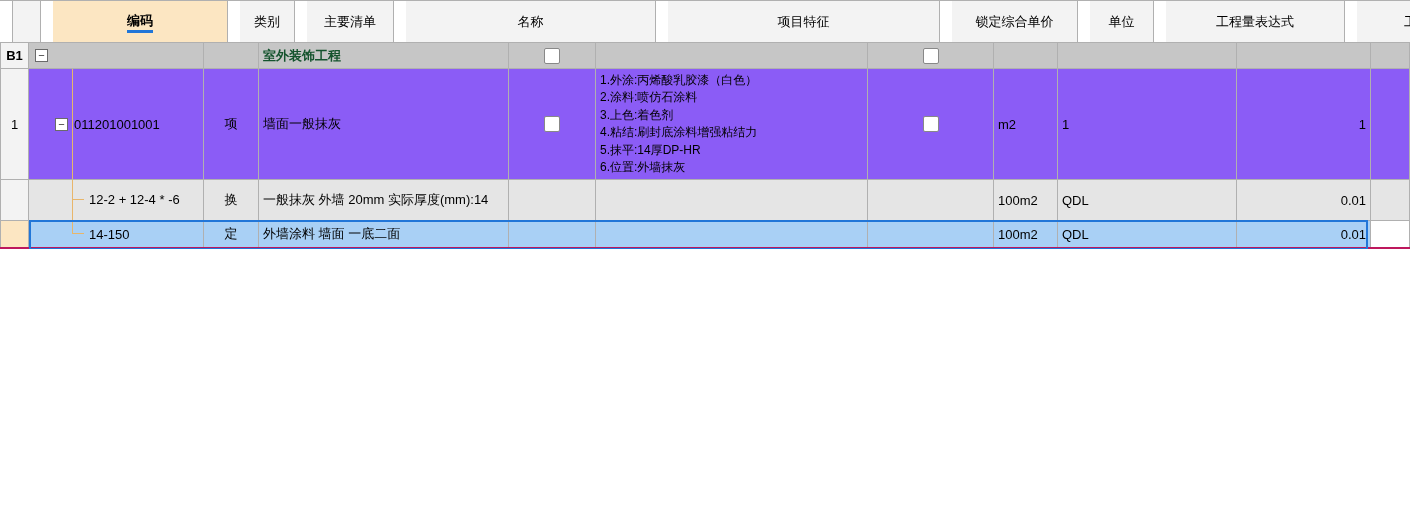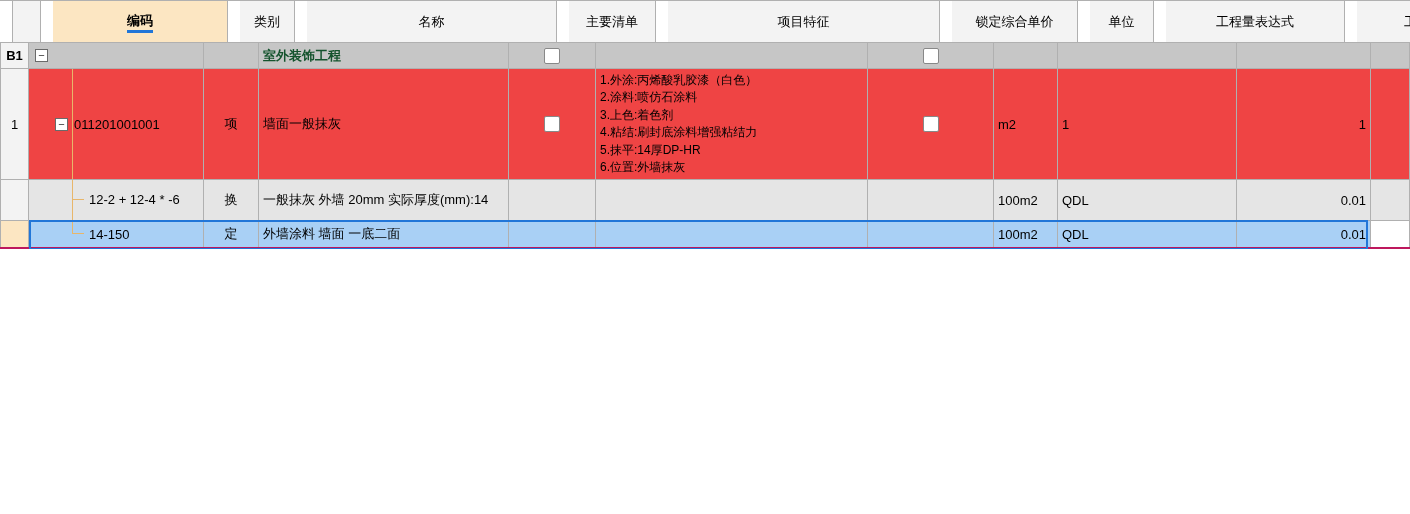--- a/index.html
+++ b/index.html
@@ -17,21 +17,21 @@
     .w-feat{width:272px;min-width:272px;}
     .w-lock{width:126px;min-width:126px;justify-content:center;}
     .w-unit{width:64px;min-width:64px;}
     .w-expr{width:179px;min-width:179px;}
     .w-qty{width:134px;min-width:134px;justify-content:flex-end;}
     .w-end{width:39px;min-width:39px;}
     .code-hdr{background:#fce6c2 !important;font-weight:bold !important;}
     .b1 .cell{background:#c6c6c6;}
     .b1 .rownum{font-weight:bold;background:#f3f3f3;}
     .b1 .w-name{font-weight:bold;color:#14532d;}
-    .r1 .cell{background:#ef4444;}
+    .r1 .cell{background:#8b5cf6;}
     .r1 .rownum{background:#f3f3f3;}
     .r2 .cell{background:#e5e5e5;}
     .r2 .rownum{background:#f3f3f3;}
     .r3 .cell{background:#a9d0f5;}
     .r3 .rownum{background:#fce6c2;border-left:2px solid #2176d8;}
     .r3{border-bottom:2px solid #be185d;}
     .exp-box{width:13px;height:13px;border:1px solid #6a6a6a;background:#fff;display:inline-flex;align-items:center;justify-content:center;font-size:11px;line-height:1;color:#333;margin-right:6px;flex-shrink:0;position:relative;}
     .tree-pad0{margin-left:2px;}
     .tree-pad1{margin-left:22px;}
     .tree-pad2{margin-left:56px;}
@@ -51,25 +51,25 @@
 <div class="grid">
 
   <div class="row hdr">
     <div class="cell rownum w-rn"></div>
     <div class="cell w-code code-hdr">
       <div class="code-hdr-wrap"><span>编码</span></div>
     </div>
     <div class="cell w-cat">
         <span>类别</span>
       </div>
+    <div class="cell w-main">
+        <span>主要清单</span>
+      </div>
     <div class="cell w-name" style="justify-content:center;">
         <span>名称</span>
-      </div>
-    <div class="cell w-main">
-        <span>主要清单</span>
       </div>
     <div class="cell w-feat" style="justify-content:center;">
         <span>项目特征</span>
       </div>
     <div class="cell w-lock">
         <span>锁定综合单价</span>
       </div>
     <div class="cell w-unit" style="justify-content:center;">
         <span>单位</span>
       </div>

